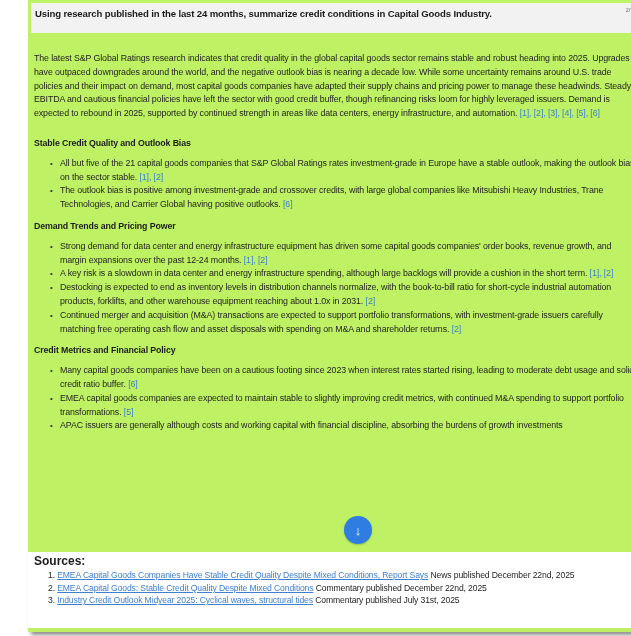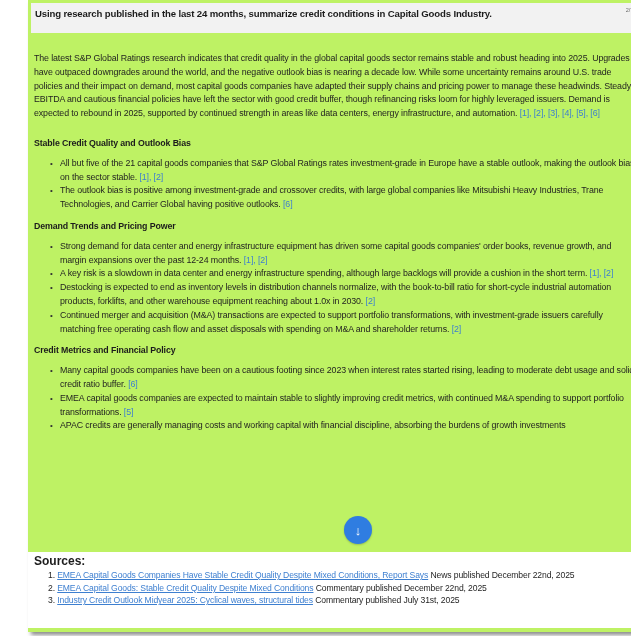--- a/index.html
+++ b/index.html
@@ -102,31 +102,31 @@
       <li><span>All but five of the 21 capital goods companies that S&amp;P Global Ratings rates investment-grade in Europe have a stable outlook, making the outlook bias on the sector stable.</span> <span class="cite">[1], [2]</span></li>
       <li><span>The outlook bias is positive among investment-grade and crossover credits, with large global companies like Mitsubishi Heavy Industries, Trane Technologies, and Carrier Global having positive outlooks.</span> <span class="cite">[6]</span></li>
     </ul>
     <div class="gap-m"></div>
 
     <div class="h">Demand Trends and Pricing Power</div>
     <div class="gap-h"></div>
     <ul class="bullets">
       <li><span>Strong demand for data center and energy infrastructure equipment has driven some capital goods companies' order books, revenue growth, and margin expansions over the past 12-24 months.</span> <span class="cite">[1], [2]</span></li>
       <li><span>A key risk is a slowdown in data center and energy infrastructure spending, although large backlogs will provide a cushion in the short term.</span> <span class="cite">[1], [2]</span></li>
-      <li><span>Destocking is expected to end as inventory levels in distribution channels normalize, with the book-to-bill ratio for short-cycle industrial automation products, forklifts, and other warehouse equipment reaching about 1.0x in 2030.</span> <span class="cite">[2]</span></li>
+      <li><span>Destocking is expected to end as inventory levels in distribution channels normalize, with the book-to-bill ratio for short-cycle industrial automation products, forklifts, and other warehouse equipment reaching about 1.0x in 2031.</span> <span class="cite">[2]</span></li>
       <li><span>Continued merger and acquisition (M&amp;A) transactions are expected to support portfolio transformations, with investment-grade issuers carefully matching free operating cash flow and asset disposals with spending on M&amp;A and shareholder returns.</span> <span class="cite">[2]</span></li>
     </ul>
     <div class="gap-m"></div>
 
     <div class="h">Credit Metrics and Financial Policy</div>
     <div class="gap-h"></div>
     <ul class="bullets">
       <li><span>Many capital goods companies have been on a cautious footing since 2023 when interest rates started rising, leading to moderate debt usage and solid credit ratio buffer.</span> <span class="cite">[6]</span></li>
       <li><span>EMEA capital goods companies are expected to maintain stable to slightly improving credit metrics, with continued M&amp;A spending to support portfolio transformations.</span> <span class="cite">[5]</span></li>
-      <li><span>APAC credits are generally managing costs and working capital with financial discipline, absorbing the burdens of growth investments</span> <span class="cite"></span></li>
+      <li><span>APAC issuers are generally although costs and working capital with financial discipline, absorbing the burdens of growth investments</span> <span class="cite"></span></li>
     </ul>
   </div>
 
   <div class="scroll-btn">
     <span>↓</span>
   </div>
 
   <div class="sources">
     <div class="sources-title">Sources:</div>
     <ol class="src-list">

